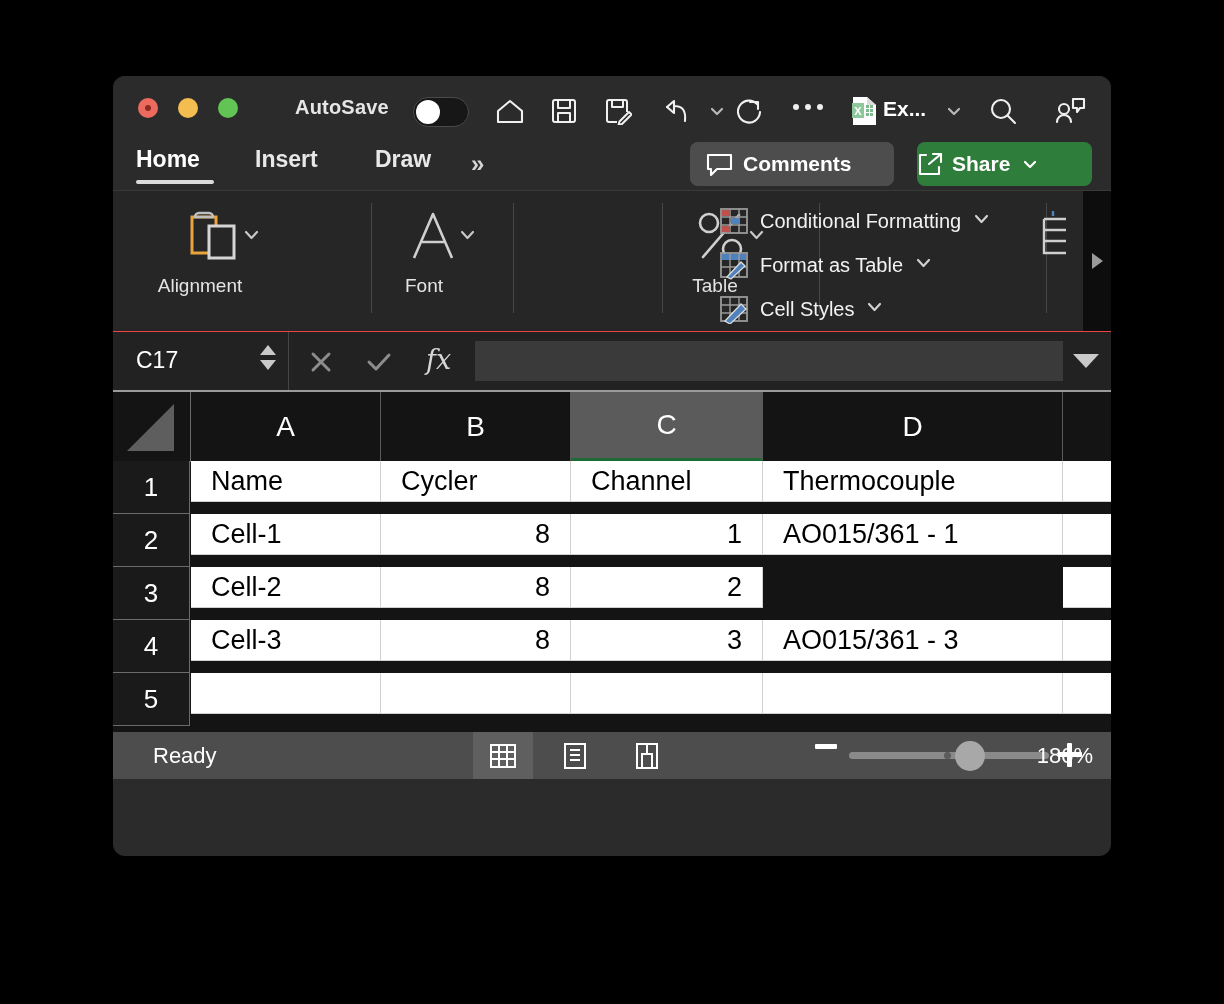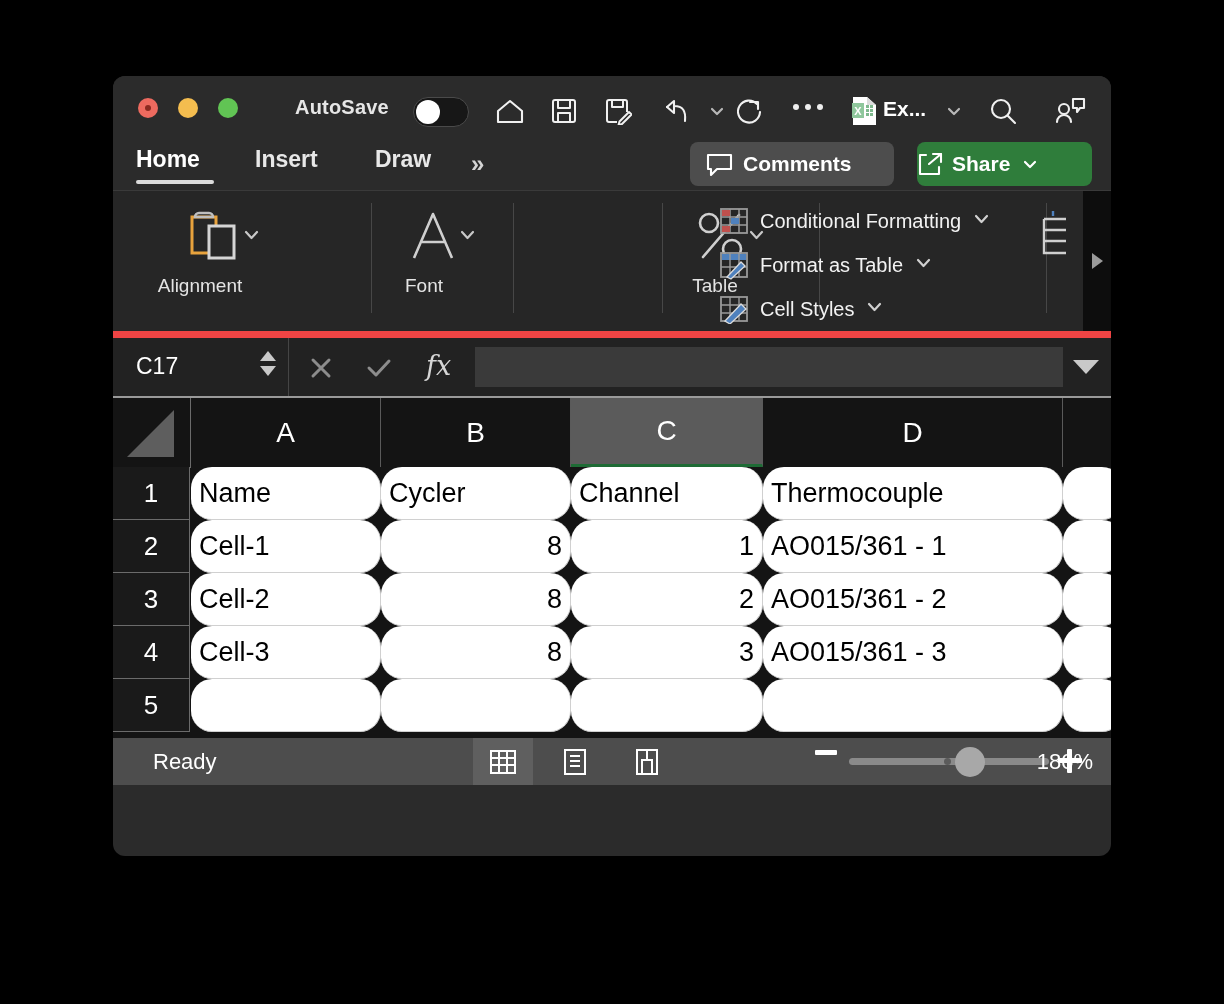--- a/index.html
+++ b/index.html
@@ -178,21 +178,21 @@
   .partial-icon {
     position: absolute; right: 30px; top: 18px;
     width: 40px; height: 56px;
   }
 
   
   .formula-bar {
     position: relative;
     height: 58px;
     background: #222222;
-    border-top: 7px solid #ef4444;
+    border-top: 1px solid #ef4444;
     padding-left: 12px;
   }
   .namebox {
     position: absolute; left: 0; top: 0; width: 175px; height: 58px;
     background: #222;
     border-right: 1px solid #454545;
   }
   .namebox .nbtext {
     position: absolute; left: 23px; top: 15px;
     font-size: 23px; color: #ffffff;
@@ -260,29 +260,29 @@
   .row-head {
     position: absolute; left: 0; width: 77px; height: 53px;
     background: #1a1a1a;
     border-right: 1px solid #6b6b6b;
     border-bottom: 1px solid #6b6b6b;
     box-sizing: border-box;
     display: flex; align-items: center; justify-content: center;
     font-size: 26px; color: #ffffff;
   }
   .cell {
-    position: absolute; height: 53px;
+    position: absolute; height: 41px;
     background: #ffffff;
     border-right: 1px solid #d0d0d0;
     border-bottom: 1px solid #d0d0d0;
     box-sizing: border-box;
     font-size: 27px; color: #000000;
     display: flex; align-items: center;
-    padding: 0 8px;
-    overflow: hidden; white-space: nowrap; border-radius: 21px;
+    padding: 0 20px;
+    overflow: hidden; white-space: nowrap;
   }
   .cell.num { justify-content: flex-end; }
   .cell.txt { justify-content: flex-start; }
 
   
   .sheet-bar {
     position: relative;
     height: 56px;
     background: #383838;
     border-top: 1px solid #1a1a1a;
@@ -649,21 +649,20 @@
 
     <div class="cell txt" style="left:78px;  top:122px; width:190px">Cell-1</div>
     <div class="cell num" style="left:268px; top:122px; width:190px">8</div>
     <div class="cell num" style="left:458px; top:122px; width:192px">1</div>
     <div class="cell txt" style="left:650px; top:122px; width:300px">AO015/361 - 1</div>
     <div class="cell txt" style="left:950px; top:122px; width:60px"></div>
 
     <div class="cell txt" style="left:78px;  top:175px; width:190px">Cell-2</div>
     <div class="cell num" style="left:268px; top:175px; width:190px">8</div>
     <div class="cell num" style="left:458px; top:175px; width:192px">2</div>
-    <div class="cell txt" style="left:650px; top:175px; width:300px">AO015/361 - 2</div>
     <div class="cell txt" style="left:950px; top:175px; width:60px"></div>
 
     <div class="cell txt" style="left:78px;  top:228px; width:190px">Cell-3</div>
     <div class="cell num" style="left:268px; top:228px; width:190px">8</div>
     <div class="cell num" style="left:458px; top:228px; width:192px">3</div>
     <div class="cell txt" style="left:650px; top:228px; width:300px">AO015/361 - 3</div>
     <div class="cell txt" style="left:950px; top:228px; width:60px"></div>
 
     <div class="cell txt" style="left:78px;  top:281px; width:190px"></div>
     <div class="cell txt" style="left:268px; top:281px; width:190px"></div>

